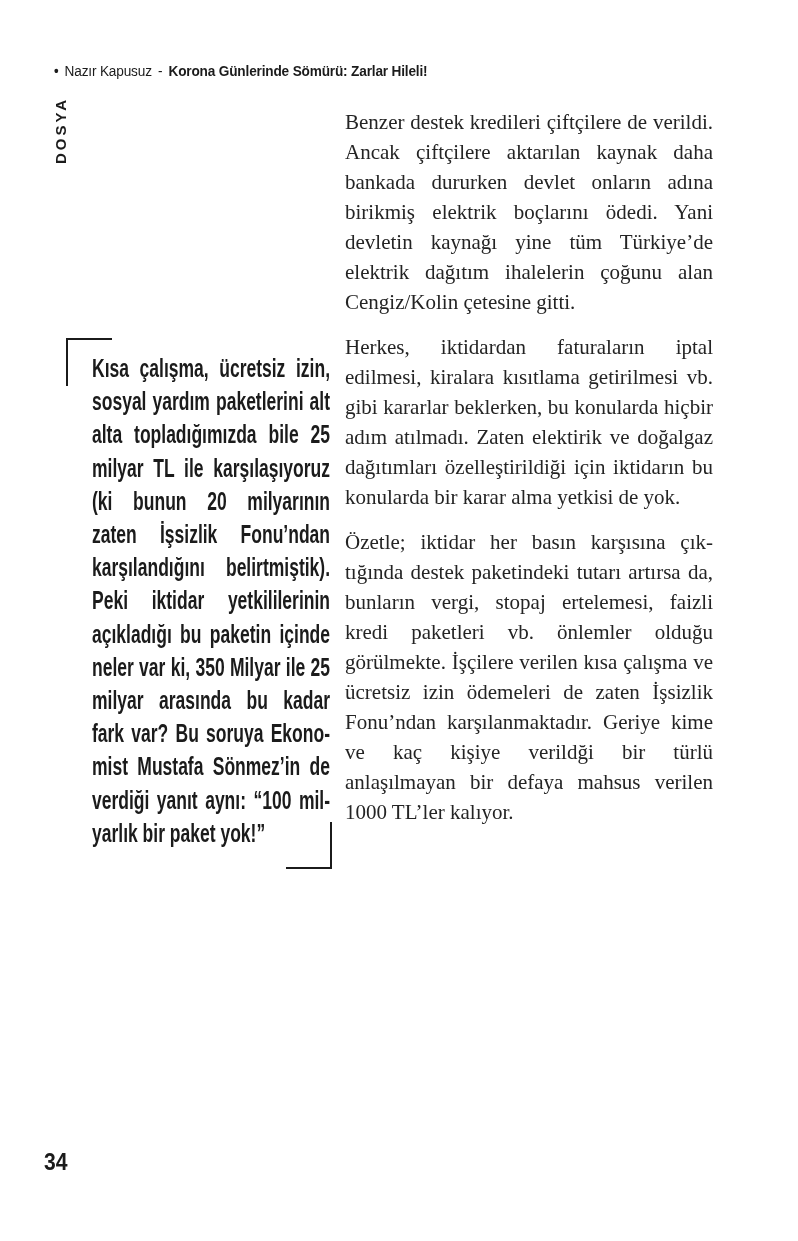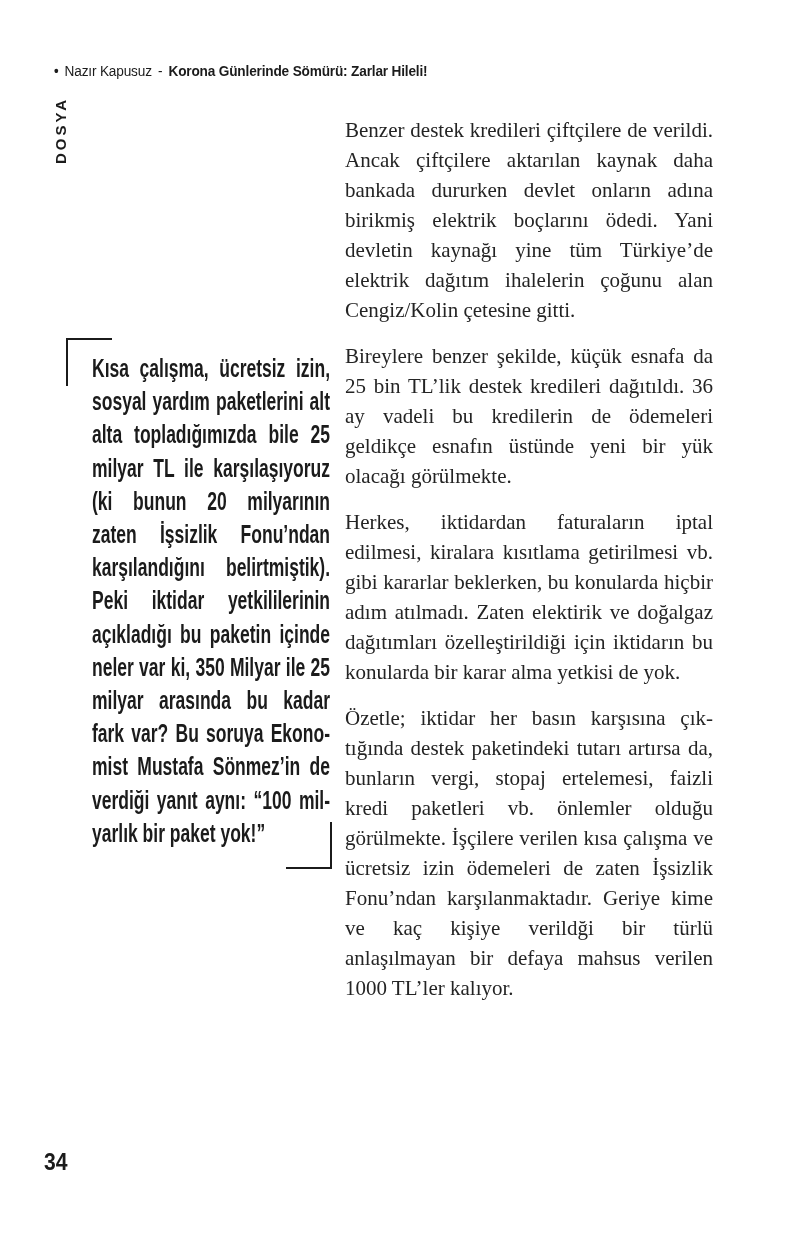--- a/index.html
+++ b/index.html
@@ -58,21 +58,21 @@
   }
   
   .body-col {
     position:absolute; left:345px; top:99px;
     width:368px;
     font-family:"Liberation Serif", serif;
     font-size:21px; line-height:30px;
     color:#242424;
     text-align:justify;
   }
-  .body-col p { margin:16px 0 15px 0; }
+  .body-col p { margin:8px 0 15px 0; }
   
   .page-number {
     position:absolute; left:44px; top:1149px;
     font-size:23px; font-weight:700;
     transform:scaleX(0.92); transform-origin:left top;
   }
 </style>
 </head>
 <body>
 
@@ -86,20 +86,19 @@
   </div>
 
   <div class="dosya">DOSYA</div>
 
   <div class="quote-open"></div>
   <div class="pull-quote">Kısa çalışma, ücretsiz izin, sosyal yardım paketlerini alt alta topladığımızda bile 25 milyar TL ile karşılaşıyo­ruz (ki bunun 20 milyarının zaten İşsizlik Fonu’ndan karşılandığını belirtmiştik). Peki iktidar yetkililerinin açıkladığı bu paketin içinde neler var ki, 350 Milyar ile 25 milyar arasında bu kadar fark var? Bu soruya Ekono­mist Mustafa Sönmez’in de verdiği yanıt aynı: “100 mil­yarlık bir paket yok!”</div>
   <div class="quote-close"></div>
 
   <div class="body-col">
       <p>Benzer destek kredileri çiftçilere de verildi. Ancak çiftçilere aktarılan kay­nak daha bankada dururken devlet onların adına birikmiş elektrik boç­larını ödedi. Yani devletin kaynağı yine tüm Türkiye’de elektrik dağıtım ihalelerin çoğunu alan Cengiz/Kolin çetesine gitti.</p>
-      <p>Bireylere benzer şekilde, küçük esnafa da 25 bin TL’lik destek kredileri da­ğıtıldı. 36 ay vadeli bu kredilerin de ödemeleri geldikçe esnafın üstünde yeni bir yük olacağı görülmekte.</p>
       <p>Herkes, iktidardan faturaların iptal edilmesi, kiralara kısıtlama getirilmesi vb. gibi kararlar beklerken, bu konu­larda hiçbir adım atılmadı. Zaten elek­tirik ve doğalgaz dağıtımları özelleşti­rildiği için iktidarın bu konularda bir karar alma yetkisi de yok.</p>
       <p>Özetle; iktidar her basın karşısına çık­tığında destek paketindeki tutarı artır­sa da, bunların vergi, stopaj ertelemesi, faizli kredi paketleri vb. önlemler ol­duğu görülmekte. İşçilere verilen kısa çalışma ve ücretsiz izin ödemeleri de zaten İşsizlik Fonu’ndan karşılanmak­tadır. Geriye kime ve kaç kişiye veril­dği bir türlü anlaşılmayan bir defaya mahsus verilen 1000 TL’ler kalıyor.</p>
     </div>
 
   <div class="page-number">34</div>
 
 </div>
 
 </body></html>

